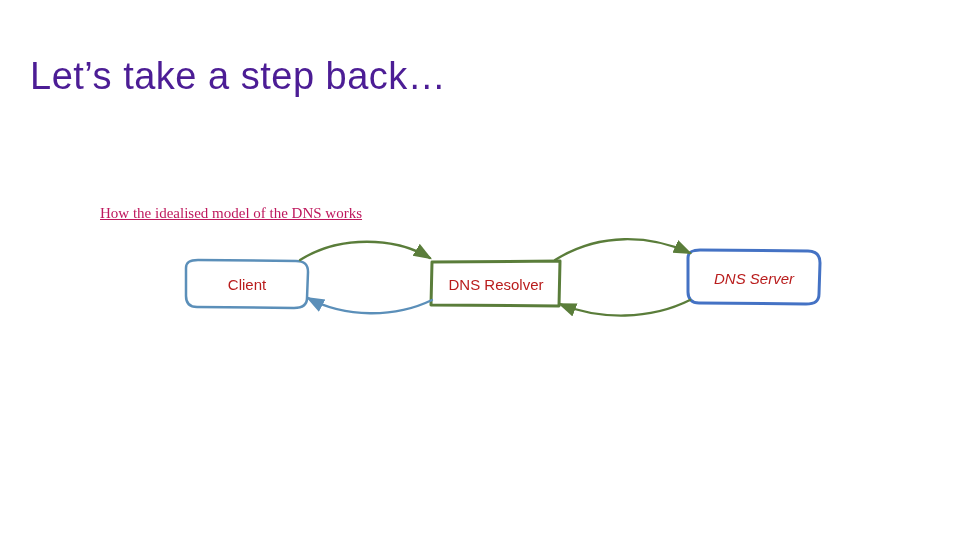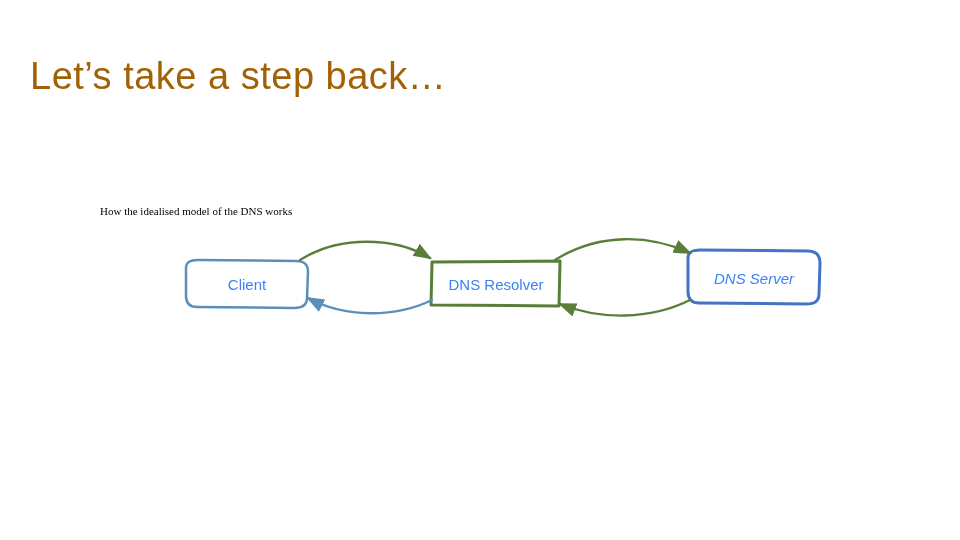--- a/index.html
+++ b/index.html
@@ -14,43 +14,44 @@
   .slide {
     position: relative;
     width: 960px;
     height: 540px;
   }
   .title {
     position: absolute;
     left: 30px;
     top: 55px;
     font-size: 38px;
-    color: #a16207;
+    color: #4c1d95;
     font-weight: 400;
     letter-spacing: 0.5px;
   }
   .subtitle {
     position: absolute;
     left: 100px;
     top: 205px;
     font-family: Georgia, 'Times New Roman', serif;
-    font-size: 11px;
-    color: #000000;
+    font-size: 15px;
+    color: #be185d;
+    text-decoration: underline;
   }
   .diagram {
     position: absolute;
     left: 0;
     top: 0;
     width: 960px;
     height: 540px;
   }
   .box-label {
     position: absolute;
     font-size: 15px;
-    color: #3b82f6;
+    color: #b91c1c;
     text-align: center;
     width: 120px;
   }
 </style>
 </head>
 <body>
 
 <div class="slide">
 
   <div class="title">Let’s take a step back…</div>

